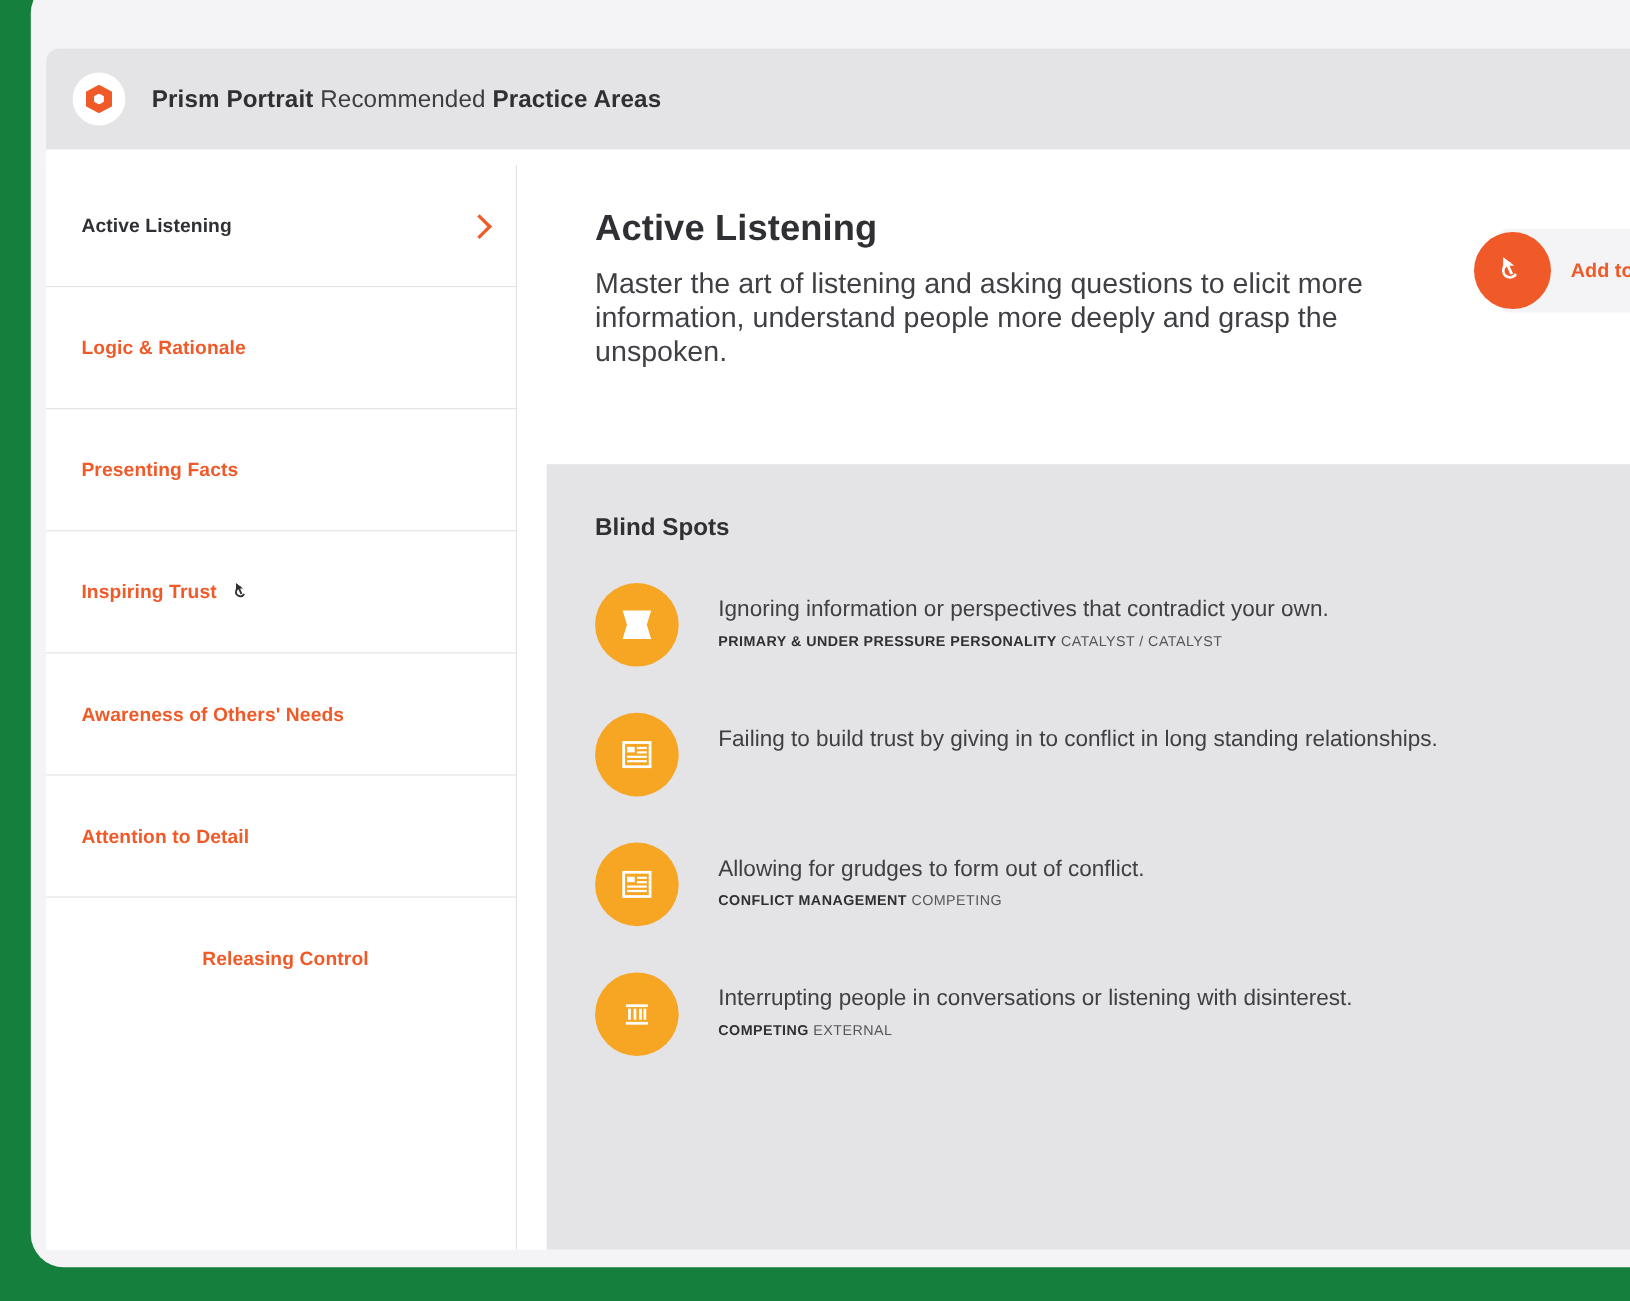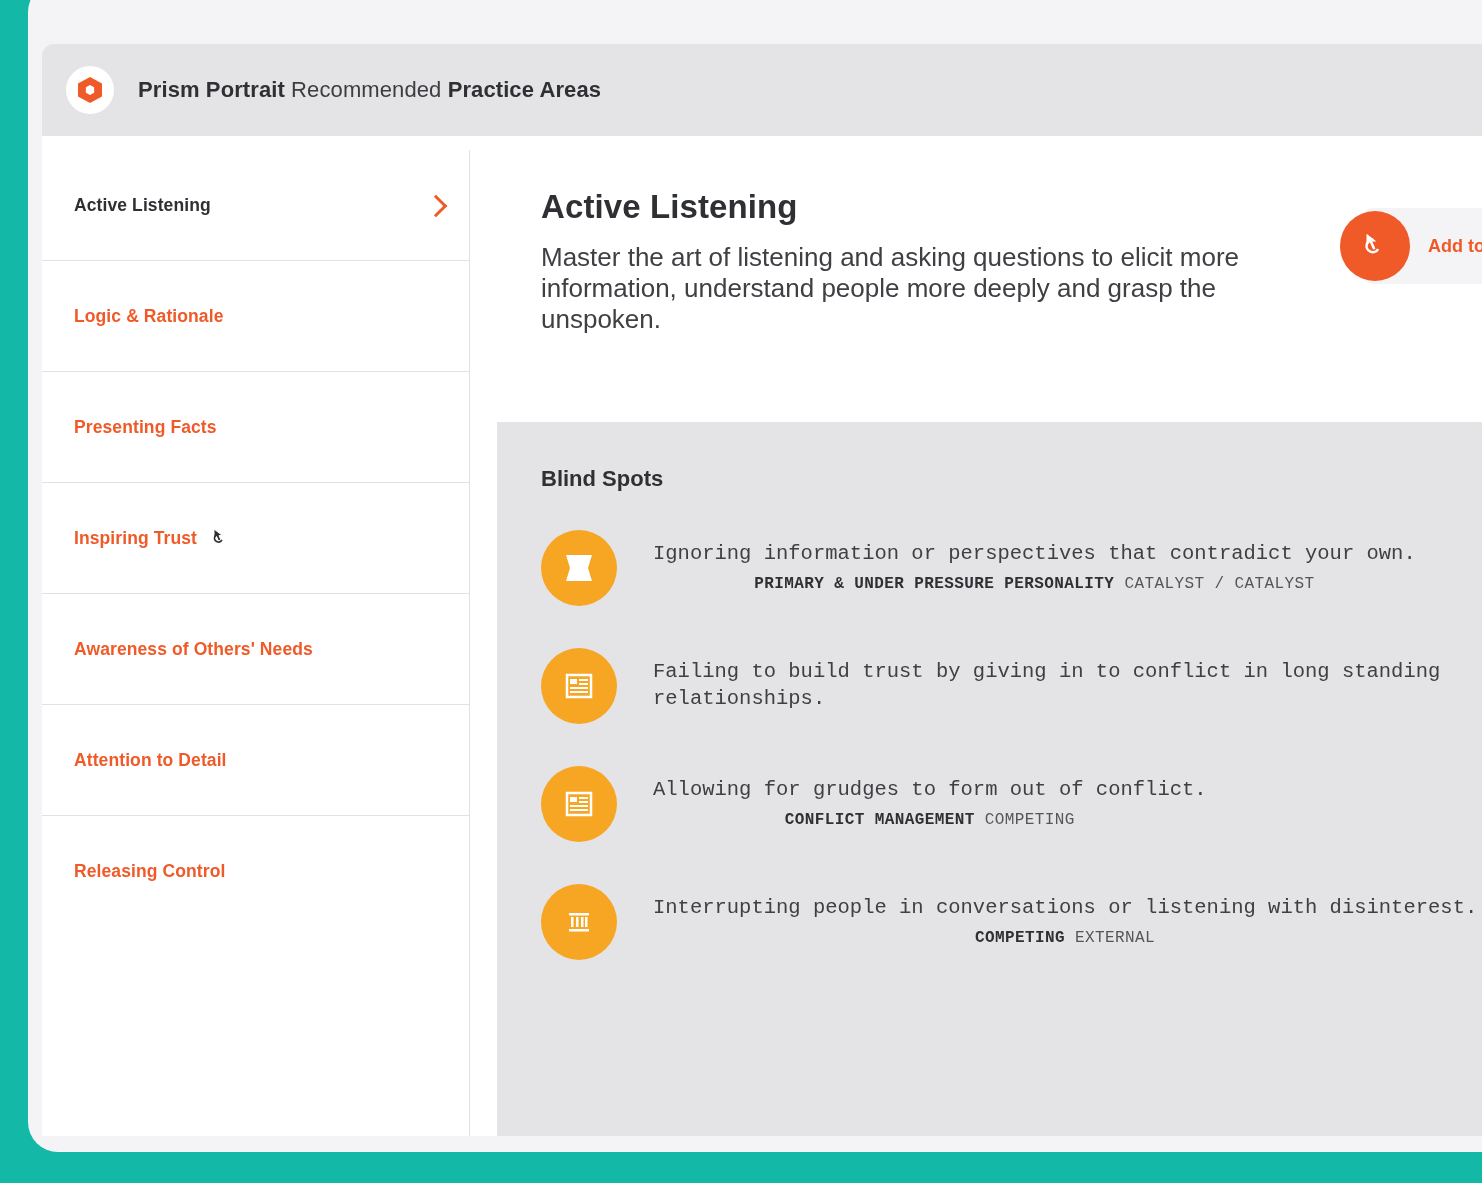--- a/index.html
+++ b/index.html
@@ -9,21 +9,21 @@
     background: #ffffff;
     font-family: "Liberation Sans", sans-serif;
     overflow: hidden;
   }
 
   
   #page-root {
     position: relative;
     width: 1482px;
     height: 1183px;
-    background: #14b8a6;
+    background: #15803d;
   }
 
   
   .outer-card {
     position: absolute;
     left: 28px;
     top: -18px;
     width: 1520px;
     height: 1170px;
     background: #f4f4f6;
@@ -97,21 +97,21 @@
   }
   .side-item {
     height: 111px;
     border-bottom: 1px solid #e2e2e4;
     display: flex;
     align-items: center;
     padding: 0 24px 0 32px;
     justify-content: space-between;
     cursor: pointer;
   }
-  .side-item:last-child { border-bottom: none; }
+  .side-item:last-child { border-bottom: none; justify-content: center; }
   .side-label {
     font-size: 17.5px;
     font-weight: bold;
     color: #f05a28;
     letter-spacing: 0.1px;
     display: flex;
     align-items: center;
   }
   .side-item.active .side-label { color: #2f3033; }
   .chevron {
@@ -216,32 +216,31 @@
     margin-bottom: 42px;
   }
   .bs-icon {
     width: 76px; height: 76px;
     border-radius: 50%;
     background: #f6a623;
     flex: none;
     margin-right: 36px;
     display: flex; align-items: center; justify-content: center;
   }
-  .bs-text { padding-top: 10px; font-family: Liberation Mono, monospace; }
+  .bs-text { padding-top: 10px; }
   .bs-desc {
     font-size: 20.5px;
     color: #3f4044;
     margin: 0 0 8px 0;
     line-height: 27px;
   }
   .bs-meta {
-    font-size: 16px;
+    font-size: 13px;
     letter-spacing: 0.4px;
     color: #55565a;
-    text-align: center;
   }
   .bs-meta .cat { font-weight: bold; color: #2f3033; }
 </style>
 </head>
 <body>
 
 <div id="page-root">
 
   <div class="outer-card"></div>
 

